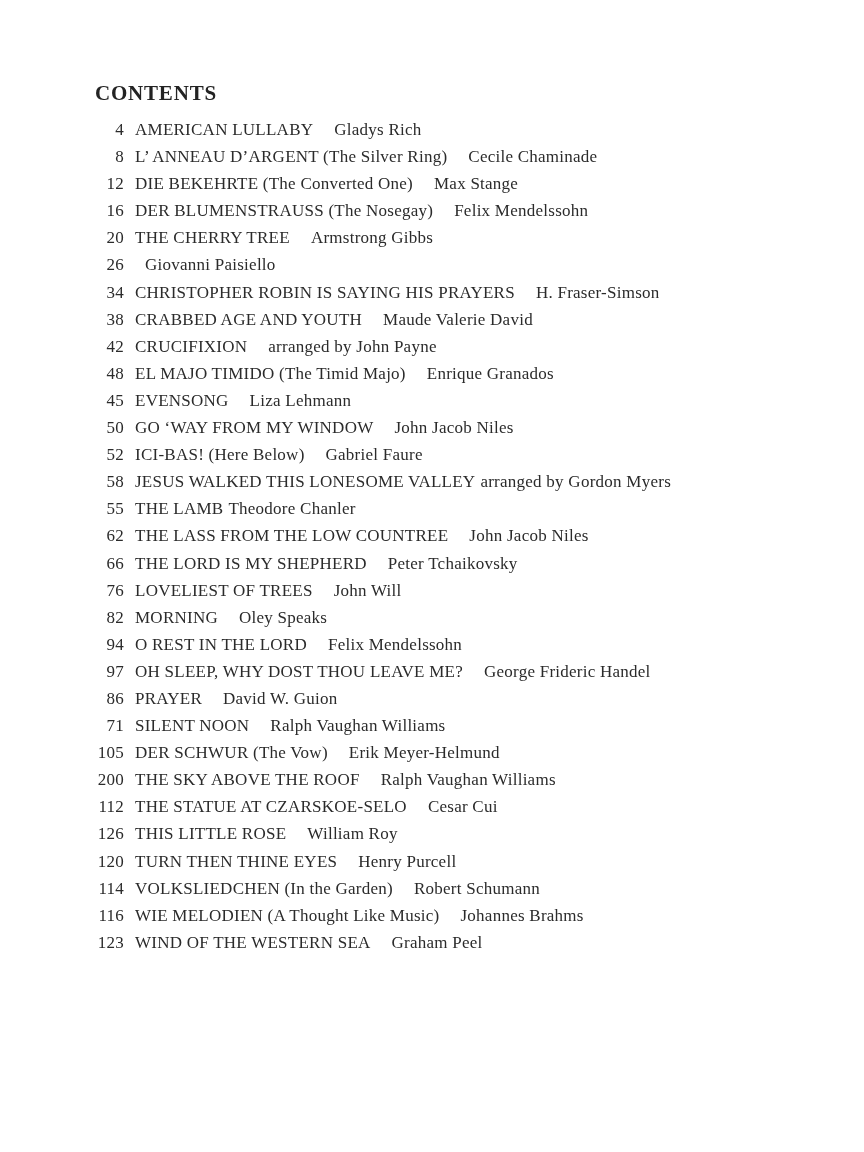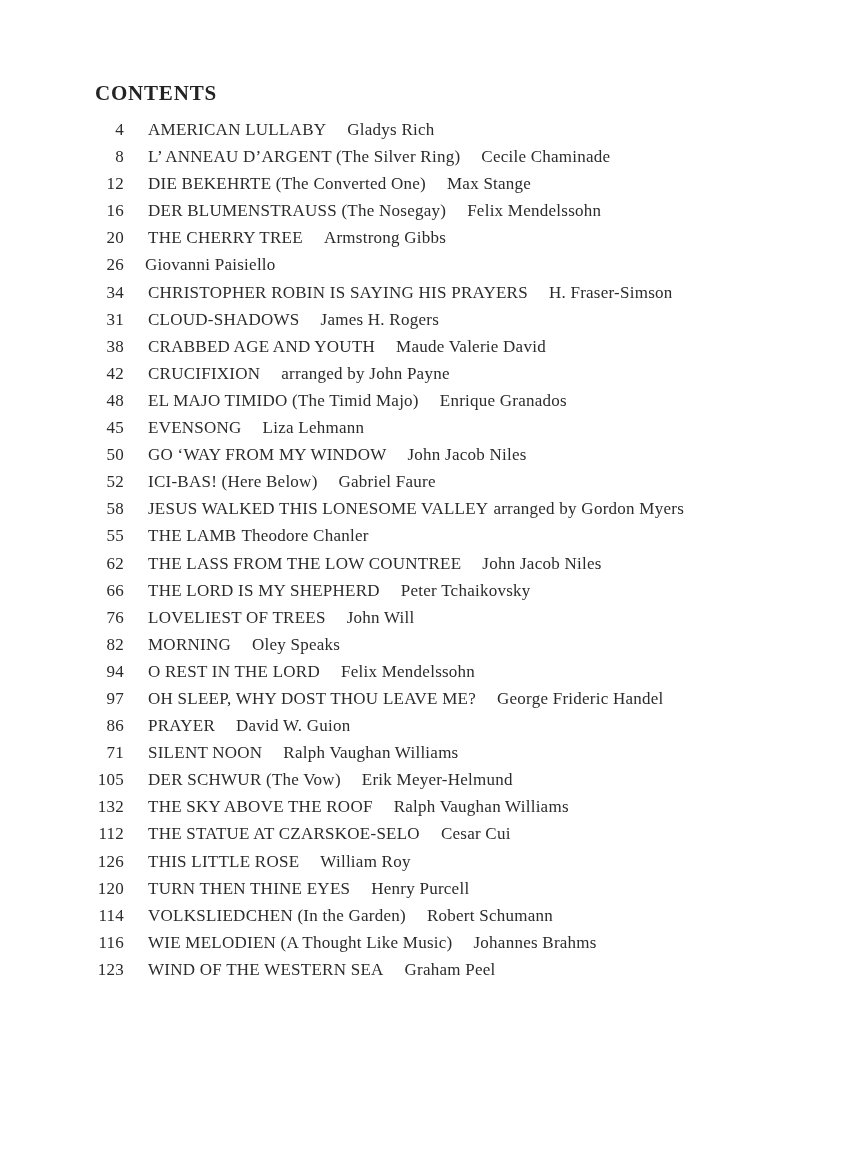--- a/index.html
+++ b/index.html
@@ -34,21 +34,21 @@
     line-height: 27.1px;
     font-size: 17px;
     letter-spacing: 0.25px;
     white-space: nowrap;
   }
   .num {
     flex: 0 0 124px;
     text-align: right;
   }
   .title {
-    margin-left: 24px;
+    margin-left: 11px;
   }
   .composer {
     margin-left: 21px;
   }
   .row.tight .composer {
     margin-left: 5px;
     text-align: center;
   }
 </style>
 </head>
@@ -86,25 +86,20 @@
       <div class="row">
     <span class="num">26</span>
     <span class="composer">Giovanni Paisiello</span>
   </div>
       <div class="row">
     <span class="num">34</span>
     <span class="title">CHRISTOPHER ROBIN IS SAYING HIS PRAYERS</span>
     <span class="composer">H. Fraser-Simson</span>
   </div>
       <div class="row">
-    <span class="num">31</span>
-    <span class="title">CLOUD-SHADOWS</span>
-    <span class="composer">James H. Rogers</span>
-  </div>
-      <div class="row">
     <span class="num">38</span>
     <span class="title">CRABBED AGE AND YOUTH</span>
     <span class="composer">Maude Valerie David</span>
   </div>
       <div class="row">
     <span class="num">42</span>
     <span class="title">CRUCIFIXION</span>
     <span class="composer">arranged by John Payne</span>
   </div>
       <div class="row">
@@ -176,21 +171,21 @@
     <span class="num">71</span>
     <span class="title">SILENT NOON</span>
     <span class="composer">Ralph Vaughan Williams</span>
   </div>
       <div class="row">
     <span class="num">105</span>
     <span class="title">DER SCHWUR (The Vow)</span>
     <span class="composer">Erik Meyer-Helmund</span>
   </div>
       <div class="row">
-    <span class="num">132</span>
+    <span class="num">200</span>
     <span class="title">THE SKY ABOVE THE ROOF</span>
     <span class="composer">Ralph Vaughan Williams</span>
   </div>
       <div class="row">
     <span class="num">112</span>
     <span class="title">THE STATUE AT CZARSKOE-SELO</span>
     <span class="composer">Cesar Cui</span>
   </div>
       <div class="row">
     <span class="num">126</span>

